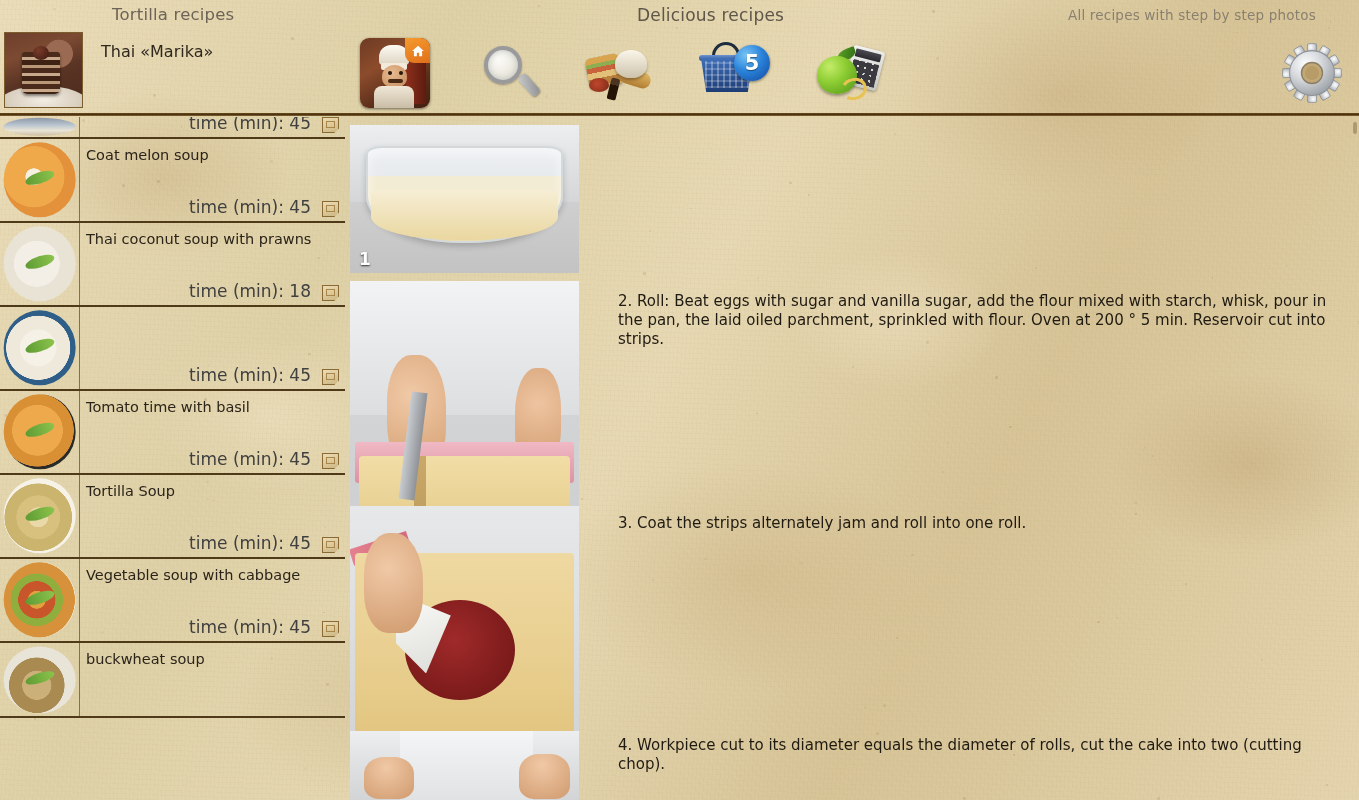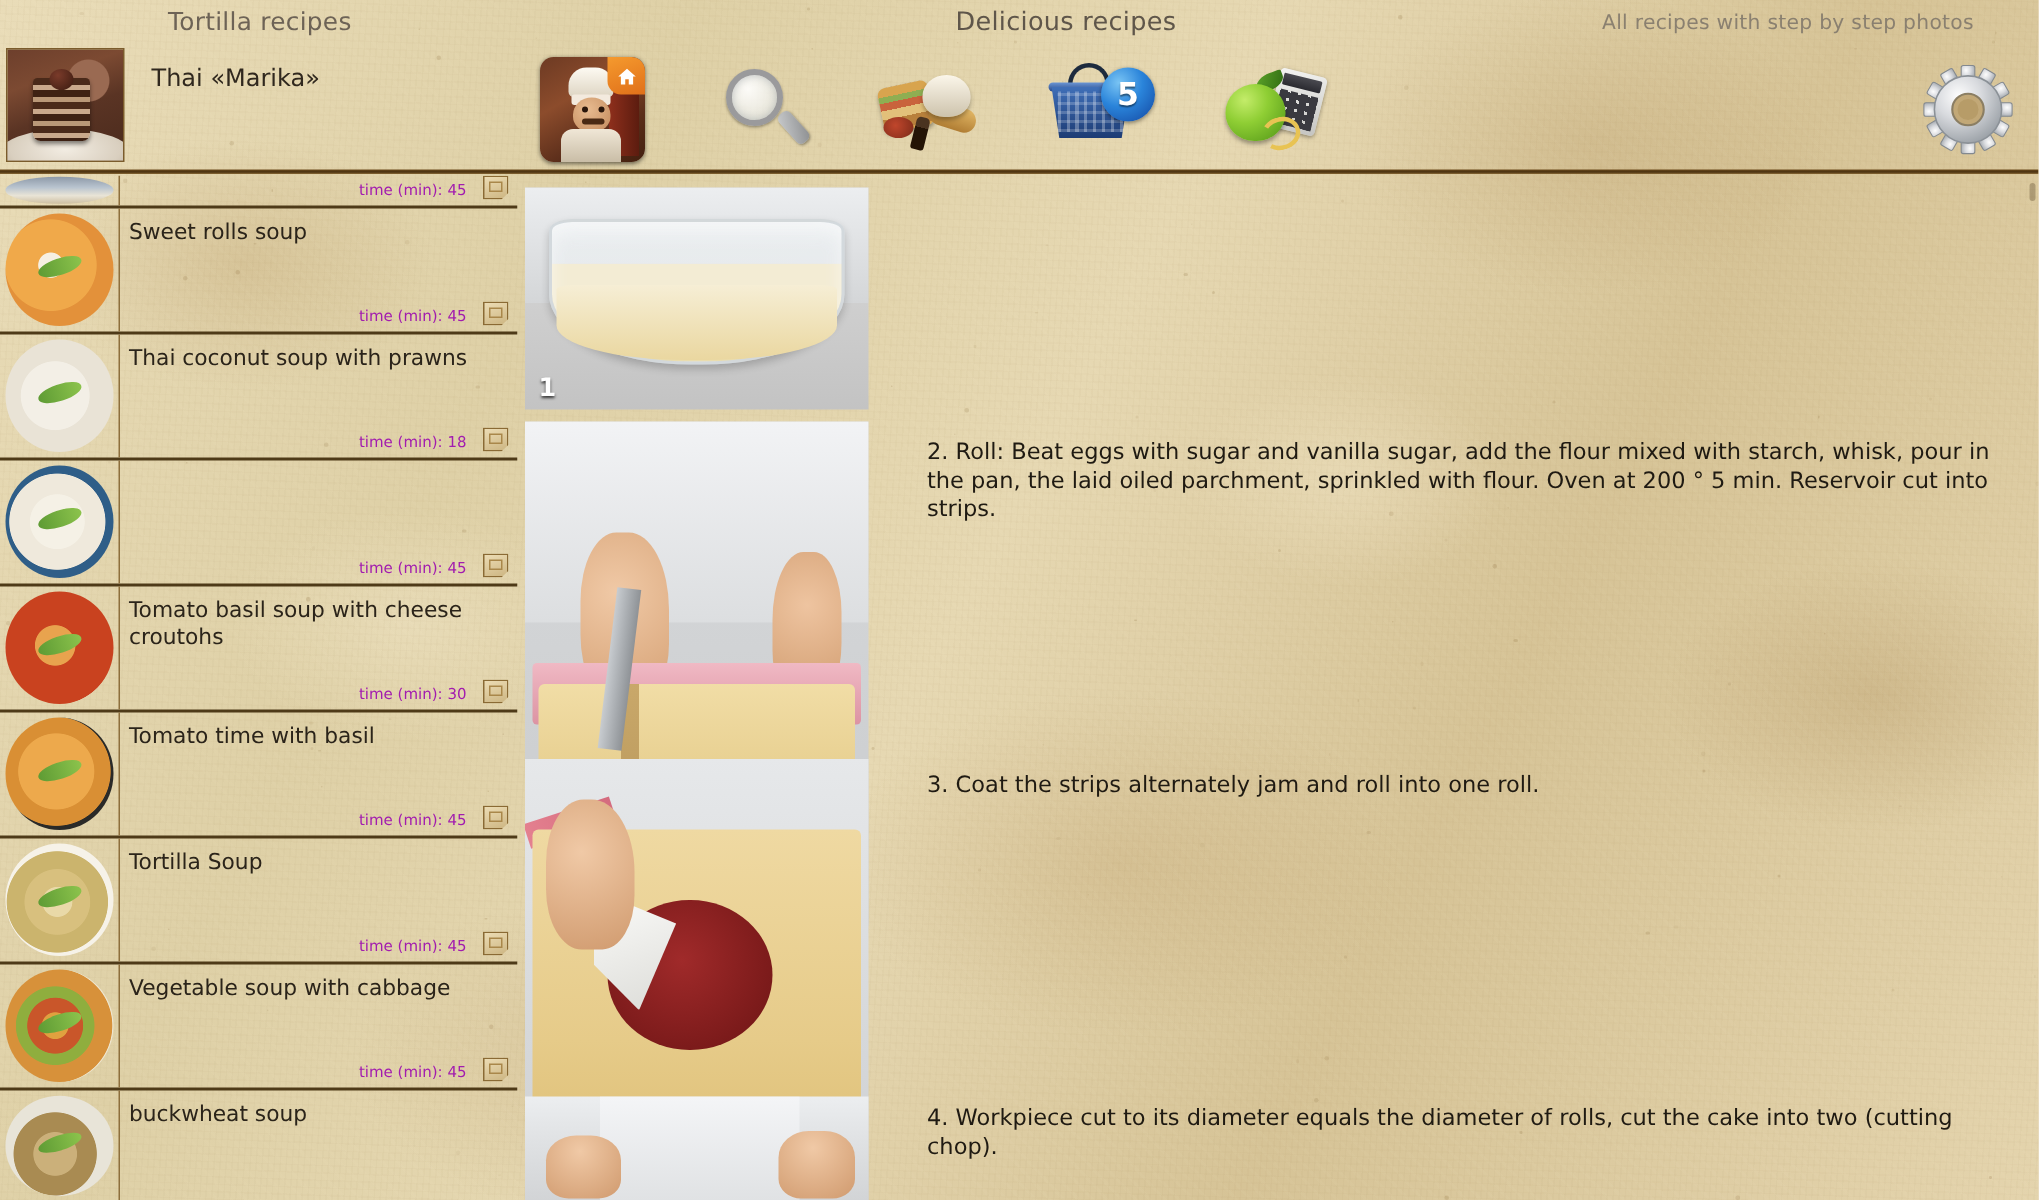--- a/index.html
+++ b/index.html
@@ -271,21 +271,21 @@
   .sb-thumb {
     position: absolute; left: 0; top: 0; width: 80px; height: 100%;
     border-right: 1px solid #8d6f3c; overflow: hidden;
   }
   .sb-title {
     position: absolute; left: 86px; top: 8px; right: 8px;
     font-size: 14.5px; line-height: 17.5px; color: #2b241a;
   }
   .sb-time {
     position: absolute; right: 34px; bottom: 4px;
-    font-size: 10px; color: #a21caf; white-space: nowrap;
+    font-size: 17px; color: #404040; white-space: nowrap;
   }
   .sb-photoicon {
     position: absolute; right: 6px; bottom: 4px;
     width: 17px; height: 16px;
   }
   .sb-photoicon .pg {
     position:absolute; inset:0;
     background: linear-gradient(160deg,#ecdcb4,#cdb683);
     border:1px solid #8a6a34;
     clip-path: polygon(0 0, 100% 0, 100% 72%, 72% 100%, 0 100%);
@@ -704,21 +704,21 @@
           <div class="pg"></div>
         </div>
       </div>
       <div class="sb-row" style="height: 84px;">
         <div class="sb-thumb">
           <div class="th">
             <div class="dish" style="background:radial-gradient(circle at 42% 46%, #f6f0e2 0 14%, #f0a94a 15% 52%, #e3913a 53% 78%, #f4efe4 79% 100%)"></div>
             <div class="garnish"></div>
           </div>
         </div>
-        <div class="sb-title">Sweet rolls soup</div>
+        <div class="sb-title">Coat melon soup</div>
         <div class="sb-time">time (min): 45</div>
         <div class="sb-photoicon">
           <div class="pg"></div>
         </div>
       </div>
       <div class="sb-row" style="height: 84px;">
         <div class="sb-thumb">
           <div class="th">
             <div class="dish" style="background:radial-gradient(circle at 46% 50%, #f3efe6 0 42%, #e9e3d6 43% 72%, #fbfaf6 73% 100%)"></div>
             <div class="garnish"></div>
@@ -731,33 +731,20 @@
         </div>
       </div>
       <div class="sb-row" style="height: 84px;">
         <div class="sb-thumb">
           <div class="th">
             <div class="dish" style="background:radial-gradient(circle at 48% 50%, #f5f1e6 0 34%, #efe9dc 35% 60%, #2f5e88 61% 74%, #f7f5ef 75% 100%)"></div>
             <div class="garnish"></div>
           </div>
         </div>
         <div class="sb-time">time (min): 45</div>
-        <div class="sb-photoicon">
-          <div class="pg"></div>
-        </div>
-      </div>
-      <div class="sb-row" style="height: 84px;">
-        <div class="sb-thumb">
-          <div class="th">
-            <div class="dish" style="background:radial-gradient(circle at 46% 48%, #e8a34e 0 24%, #c9421f 25% 72%, #f3efe6 73% 100%)"></div>
-            <div class="garnish"></div>
-          </div>
-        </div>
-        <div class="sb-title">Tomato basil soup with cheese croutohs</div>
-        <div class="sb-time">time (min): 30</div>
         <div class="sb-photoicon">
           <div class="pg"></div>
         </div>
       </div>
       <div class="sb-row" style="height: 84px;">
         <div class="sb-thumb">
           <div class="th">
             <div class="dish" style="background:radial-gradient(circle at 47% 48%, #eda94c 0 46%, #d98f34 47% 66%, #2a2a28 67% 100%)"></div>
             <div class="garnish"></div>
           </div>

